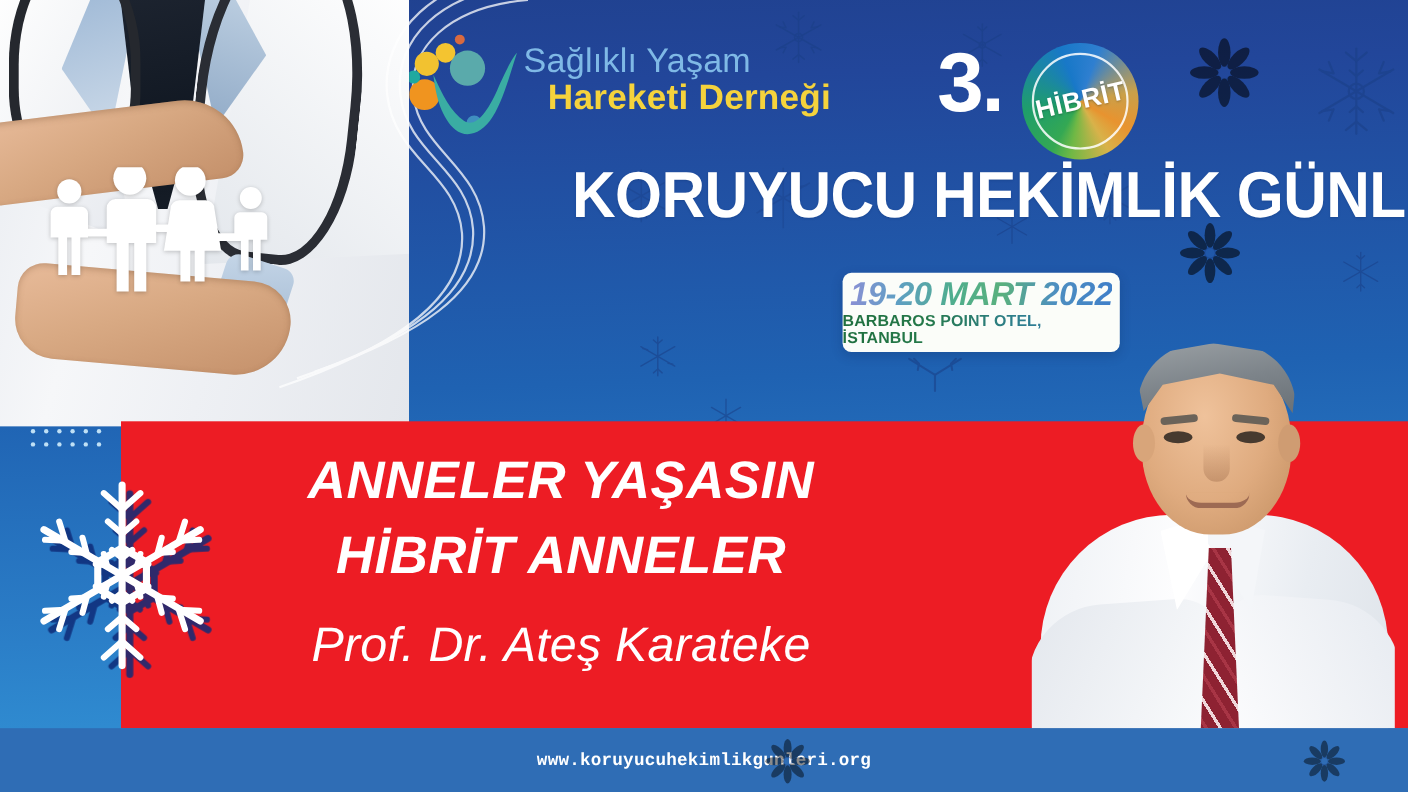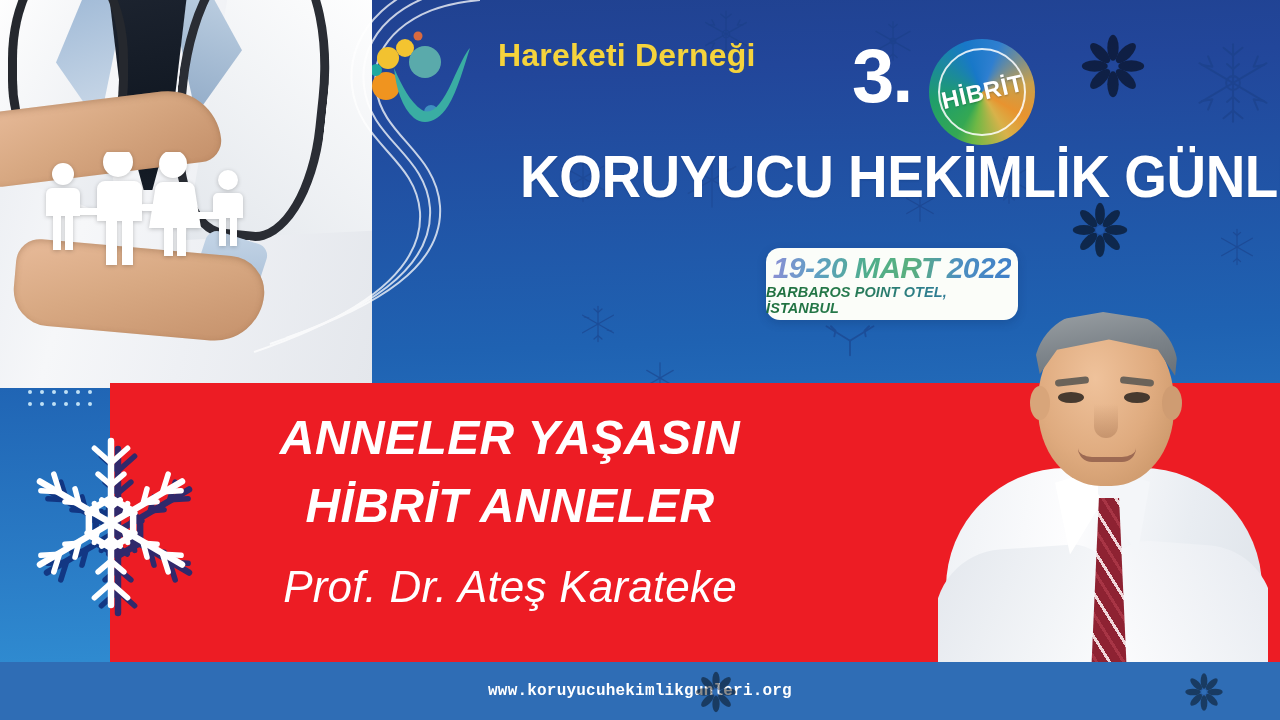--- a/index.html
+++ b/index.html
@@ -137,32 +137,32 @@
     color:#ffffff; font-weight:bold; font-size:59px; line-height:1;
     letter-spacing:-0.5px;
     transform:scaleX(.93); transform-origin:left center;
     white-space:nowrap;
     text-shadow:0 1px 2px rgba(10,40,90,.25);
   }
 
   
   #date-card{
     position:absolute; left:766px; top:248px; width:252px; height:72px;
-    background:#fbfdf9; border-radius:14px;
+    background:#fbfdf9; border-radius:8px;
     box-shadow:0 3px 10px rgba(8,35,80,.22);
     display:flex; flex-direction:column; align-items:center; justify-content:center;
   }
   #date-main{
     font-size:30px; font-weight:bold; font-style:italic; letter-spacing:-.5px;
     background:linear-gradient(93deg,#8a8fd4 0%,#5f9fc4 18%,#4fae8c 40%,#5ab07e 58%,#4d8fc0 78%,#3f7fc9 100%);
     -webkit-background-clip:text; background-clip:text; color:transparent;
     line-height:1.05;
   }
   #date-venue{
-    font-size:14.5px; font-weight:bold; font-style:italic; letter-spacing:.1px;
+    font-size:14.5px; font-weight:bold; letter-spacing:.1px;
     margin-top:1px;
     background:linear-gradient(92deg,#1f6f3e 0%,#25794a 30%,#2e7f8c 62%,#2f6fb0 100%);
     -webkit-background-clip:text; background-clip:text; color:transparent;
   }
 
   
   #red-banner{
     position:absolute; left:110px; top:383px; width:1170px; height:279px;
     background:#ed1c24;
   }
@@ -521,20 +521,21 @@
         <circle cx="33" cy="24" r="9" fill="#f4c430"></circle>
         <circle cx="16" cy="34" r="11" fill="#f2c230"></circle>
         <circle cx="53" cy="38" r="16" fill="#5fb3ad" opacity=".92"></circle>
         <circle cx="14" cy="62" r="14" fill="#f0941f"></circle>
         <circle cx="4" cy="46" r="6" fill="#1fa9a0"></circle>
         <circle cx="59" cy="88" r="7" fill="#3f8fc0"></circle>
         <path d="M22 44 C30 62 38 78 50 86 C60 92 70 80 80 58 C88 40 94 28 98 24 C92 42 86 66 76 82 C66 98 52 102 42 94 C30 84 24 64 22 44 Z" fill="#3aada3"></path>
       </svg>
     </div>
     <div class="txt">
+      <div class="logo-l1">Sağlıklı Yaşam</div>
       <div class="logo-l2">Hareketi Derneği</div>
     </div>
   </div>
 
   <div id="edition">3.</div>
 
   <div id="hibrit-badge">
     <span id="hibrit-label">HİBRİT</span>
   </div>
 

